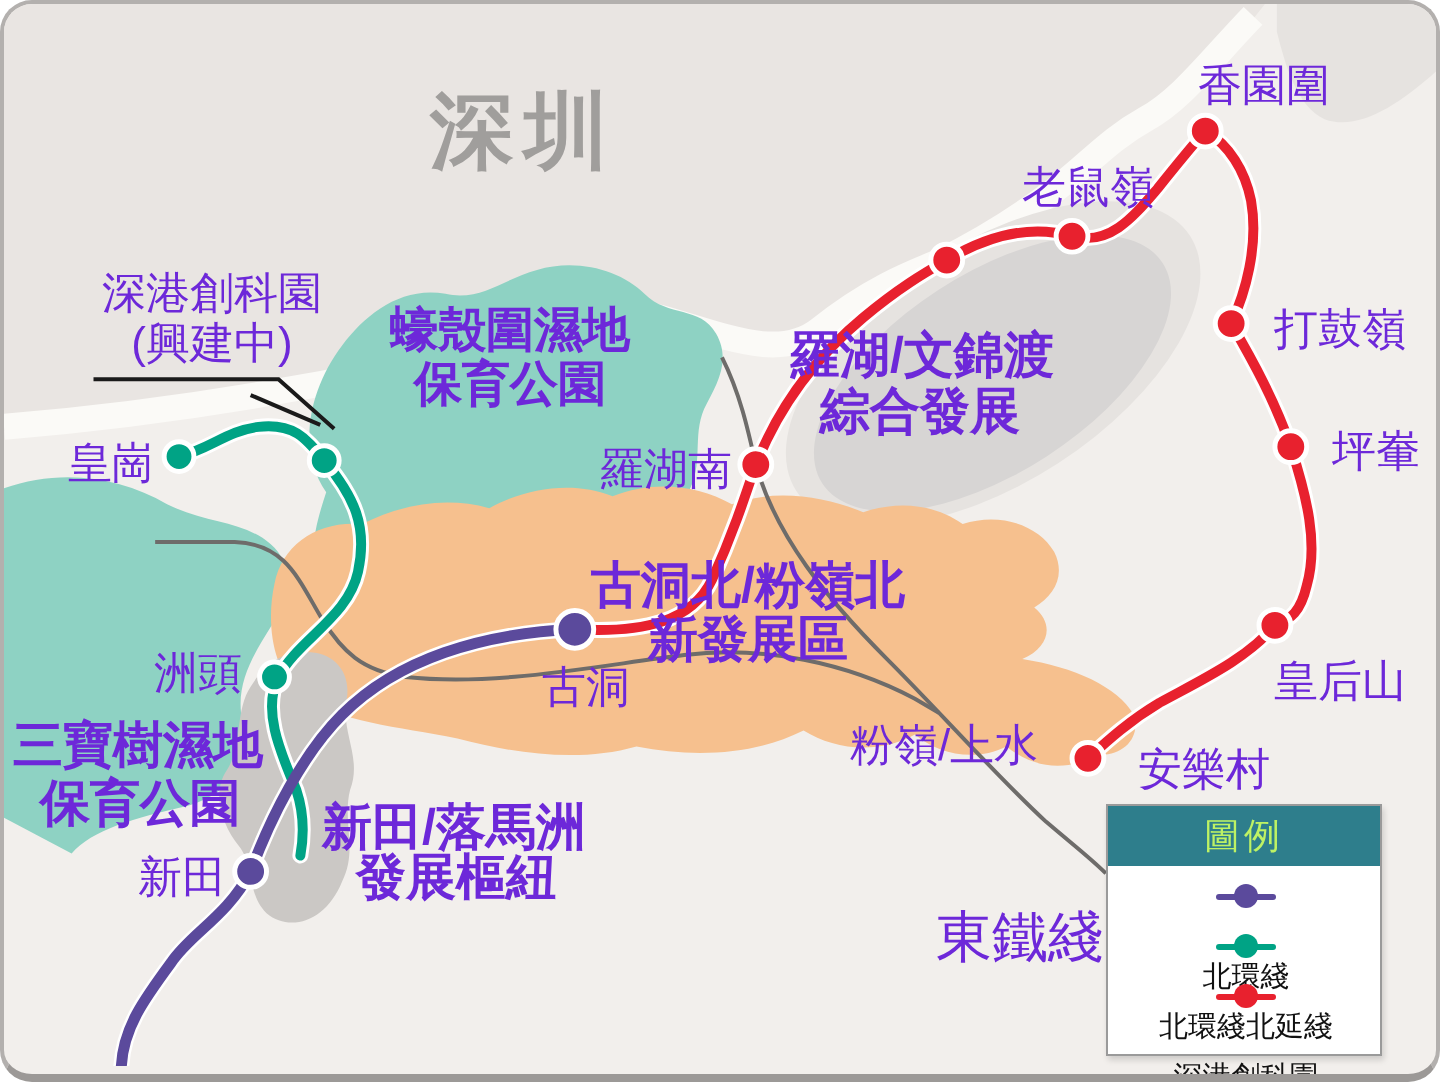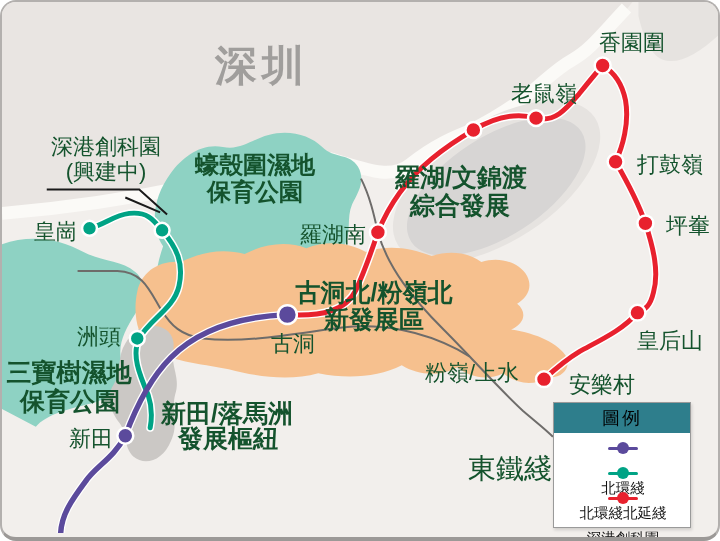--- a/index.html
+++ b/index.html
@@ -4,32 +4,32 @@
 <style>
   html,body{margin:0;padding:0;background:#fff;}
   .canvas{
     position:relative;width:716px;height:535px;
     background:#f2efec;
     border:2px solid #b3b0ae;border-bottom:4px solid #9c9997;
     border-radius:16px;overflow:hidden;
     font-family:"Liberation Sans",sans-serif;
   }
   .canvas svg{position:absolute;left:0;top:0;}
-  .lbl{position:absolute;color:#14532d;white-space:nowrap;
+  .lbl{position:absolute;color:#6d28d9;white-space:nowrap;
     transform:translateX(-50%);text-align:center;
     font-family:"Liberation Sans",sans-serif;}
   .station{font-size:22px;}
   .boldlbl{font-size:25px;font-weight:bold;}
   .region{font-size:42px;font-weight:bold;color:#a09e9c;letter-spacing:5px;}
   .legend{
     position:absolute;left:551px;top:400px;width:136px;
     background:#fff;border:1px solid #9a9a9a;box-shadow:1px 2px 3px rgba(0,0,0,.15);
   }
   .legend-header{
-    background:#2e7e8c;color:#000000;font-size:18px;height:30px;
+    background:#2e7e8c;color:#bef264;font-size:18px;height:30px;
     display:flex;align-items:center;justify-content:center;letter-spacing:2px;
   }
   .legend-items{padding:9px 8px 10px 10px;}
   .legend-item{display:flex;align-items:center;gap:7px;height:25px;flex-direction:column;}
   .sw{position:relative;width:30px;height:12px;flex:0 0 30px;}
   .sw-line{position:absolute;left:0;right:0;top:4.5px;height:3.5px;border-radius:2px;}
   .sw-dot{position:absolute;left:9px;top:0;width:12px;height:12px;border-radius:50%;}
   .c-purple{background:#5b4a9c;} .c-teal{background:#00a385;} .c-red{background:#e8212e;}
   .legend-item span.txt{font-size:14.5px;color:#111;}
 </style>

